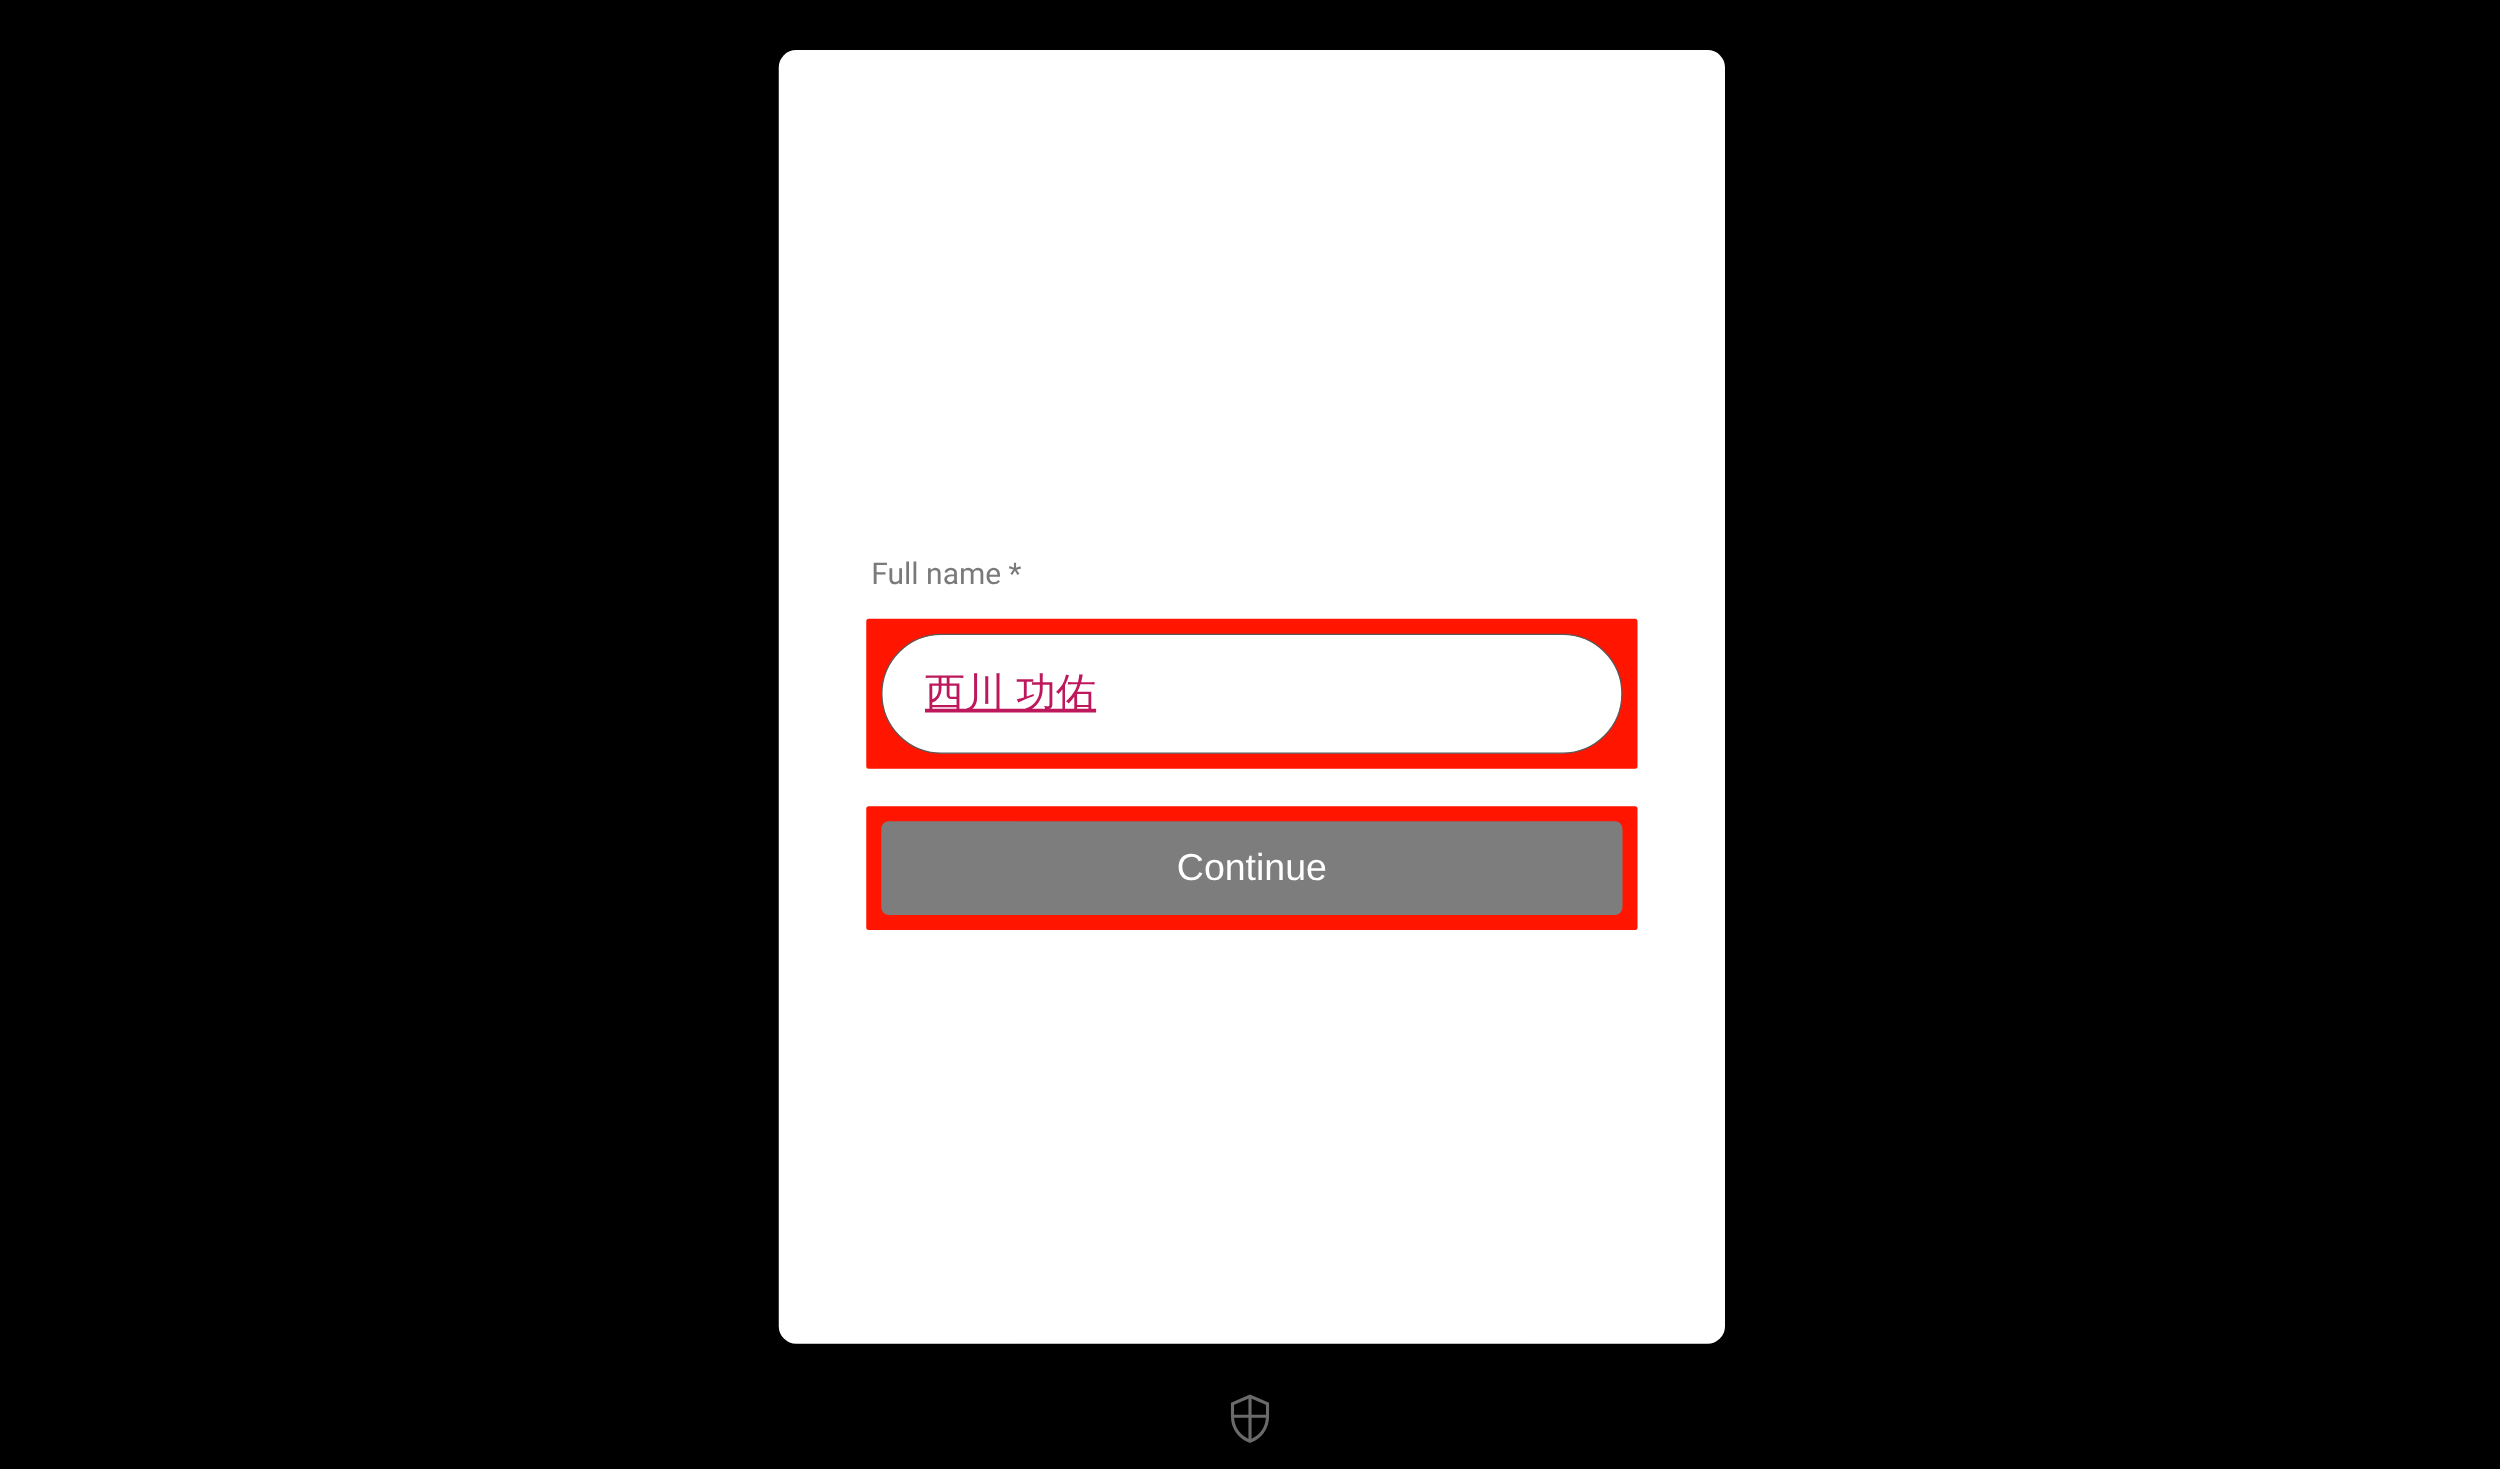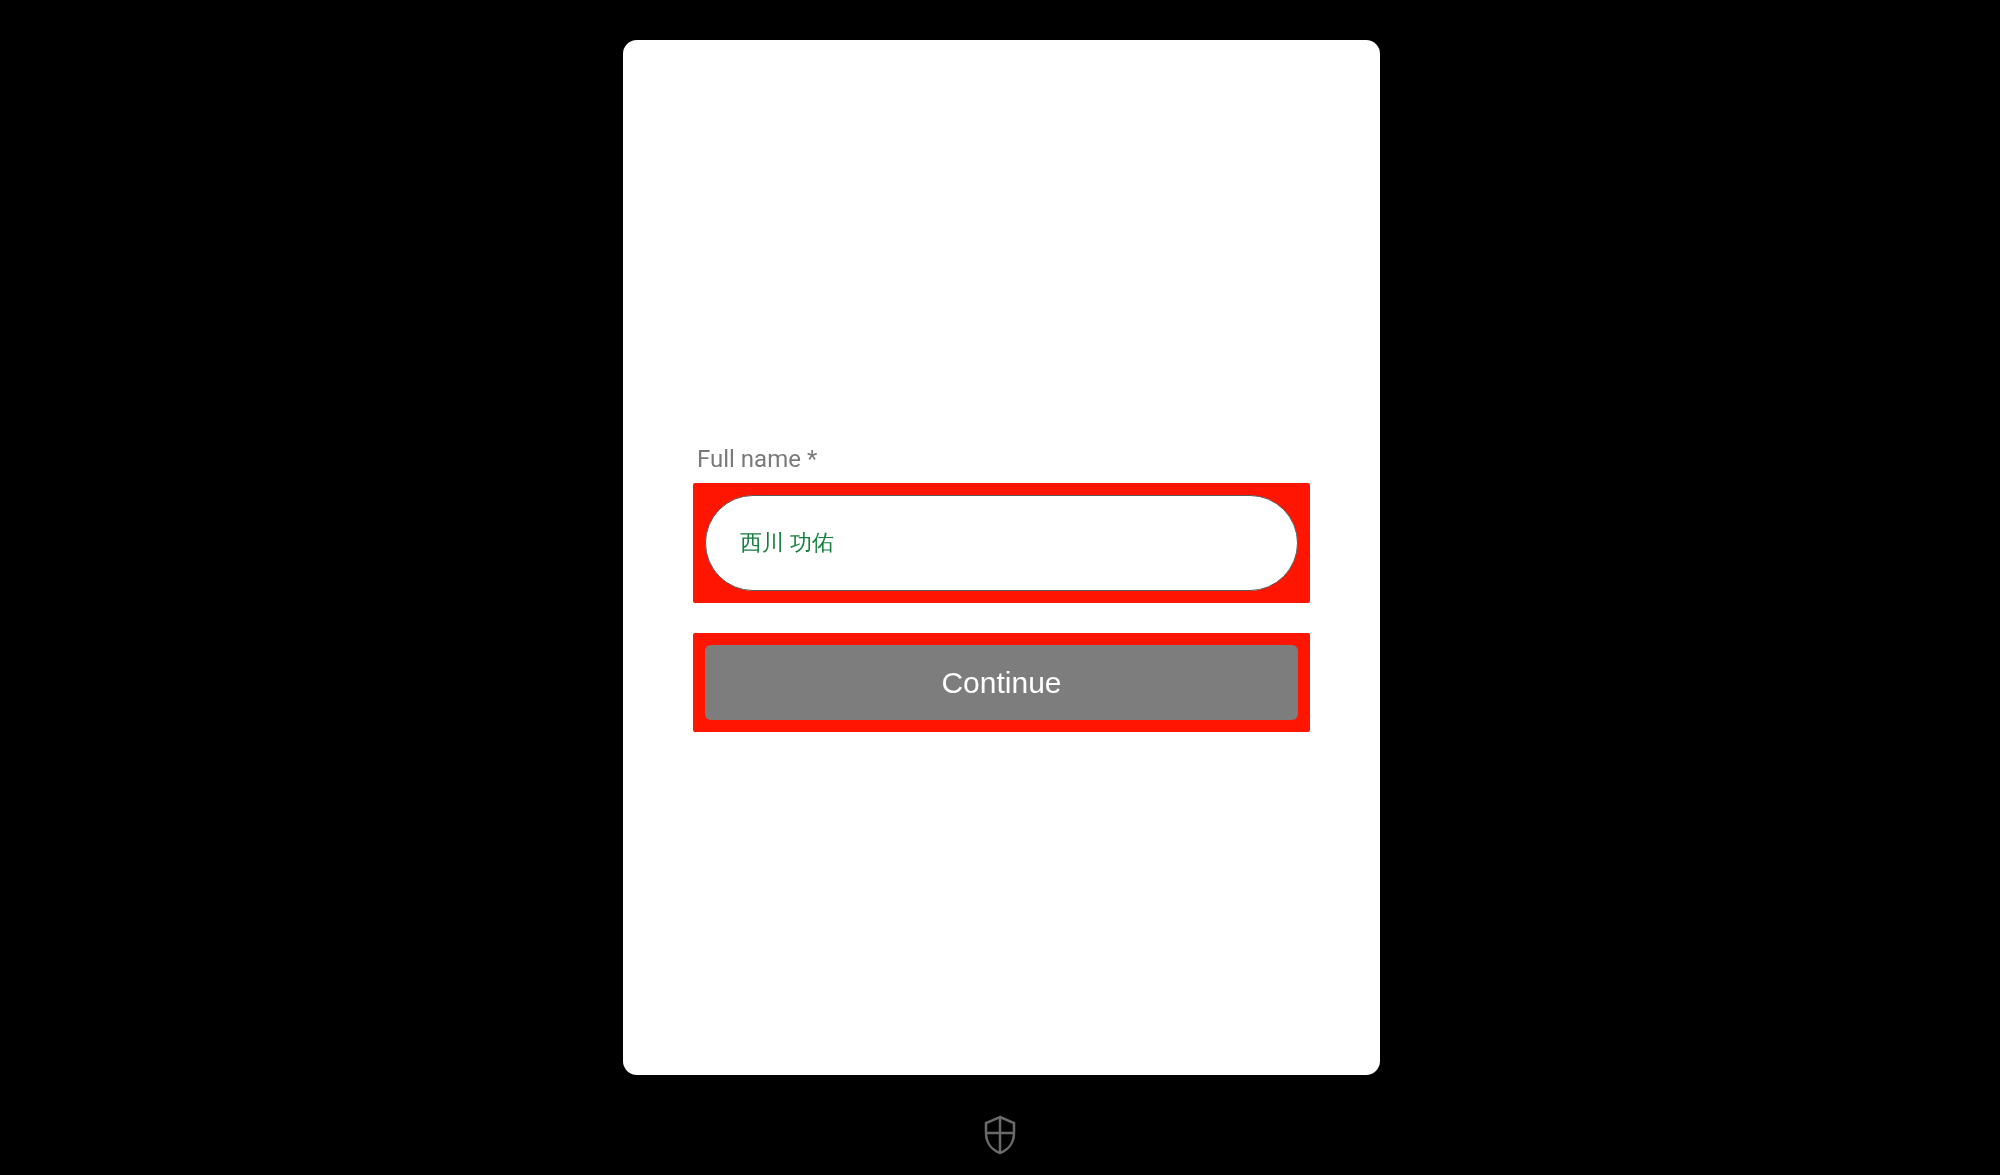--- a/index.html
+++ b/index.html
@@ -28,41 +28,42 @@
     .form-area {
       position: absolute;
       left: 70px;
       right: 70px;
       top: 405px;
     }
     .field-label {
       color: #7a7a7a;
       font-size: 24px;
       font-weight: 400;
-      margin-bottom: 10px;
+      margin-bottom: 22px;
       display: block;
       padding-left: 4px;
     }
     .highlight-wrap {
       border: 8px solid #ff1500;
       border-radius: 2px;
       padding: 4px;
       background: #ff1500;
     }
     .input-field {
       width: 100%;
       height: 96px;
       border: 1.5px solid #5a5a5a;
       border-radius: 48px;
       padding: 0 34px;
-      font-size: 22px;
-      color: #15803d;
+      font-size: 32px;
+      color: #be185d;
       background: #ffffff;
       outline: none;
       display: block;
+      text-decoration: underline;
     }
     .button-row {
       margin-top: 30px;
     }
     .continue-btn {
       width: 100%;
       height: 75px;
       background: #7d7d7d;
       color: #ffffff;
       font-size: 30px;

